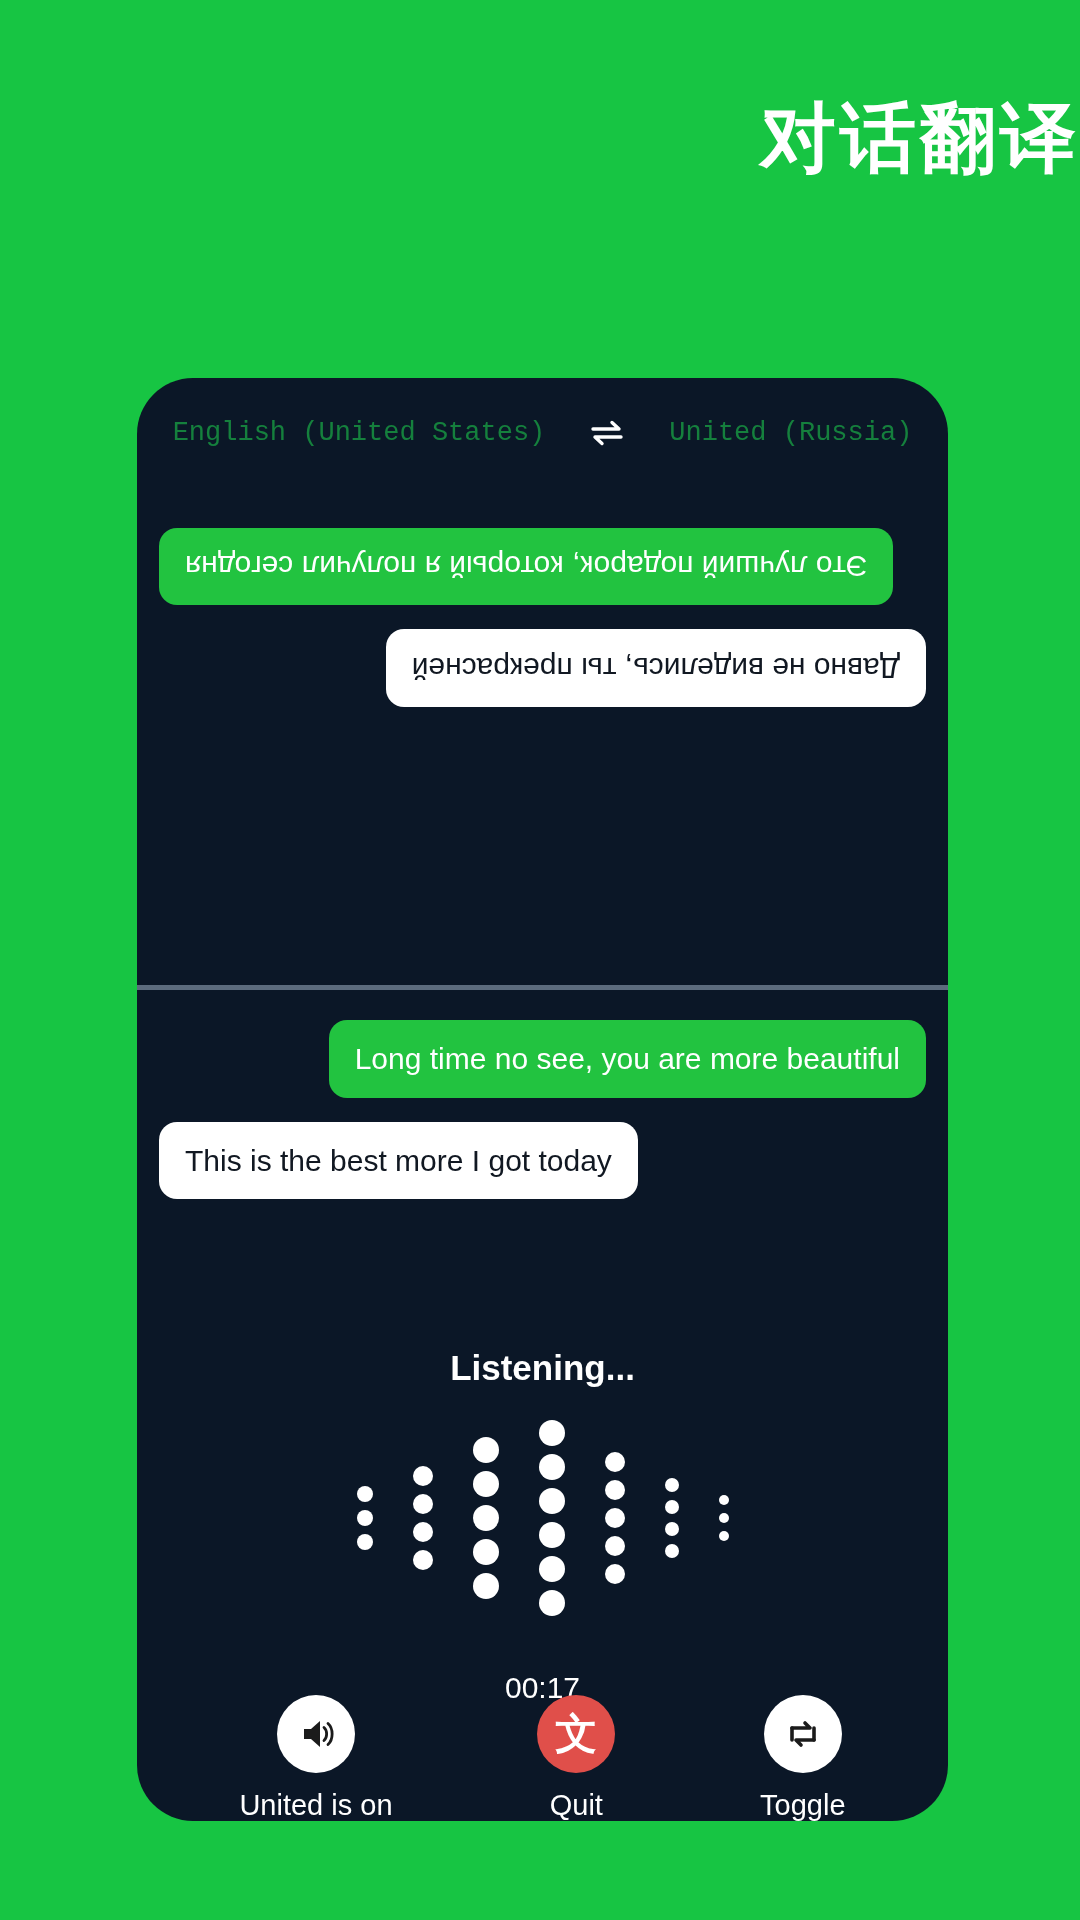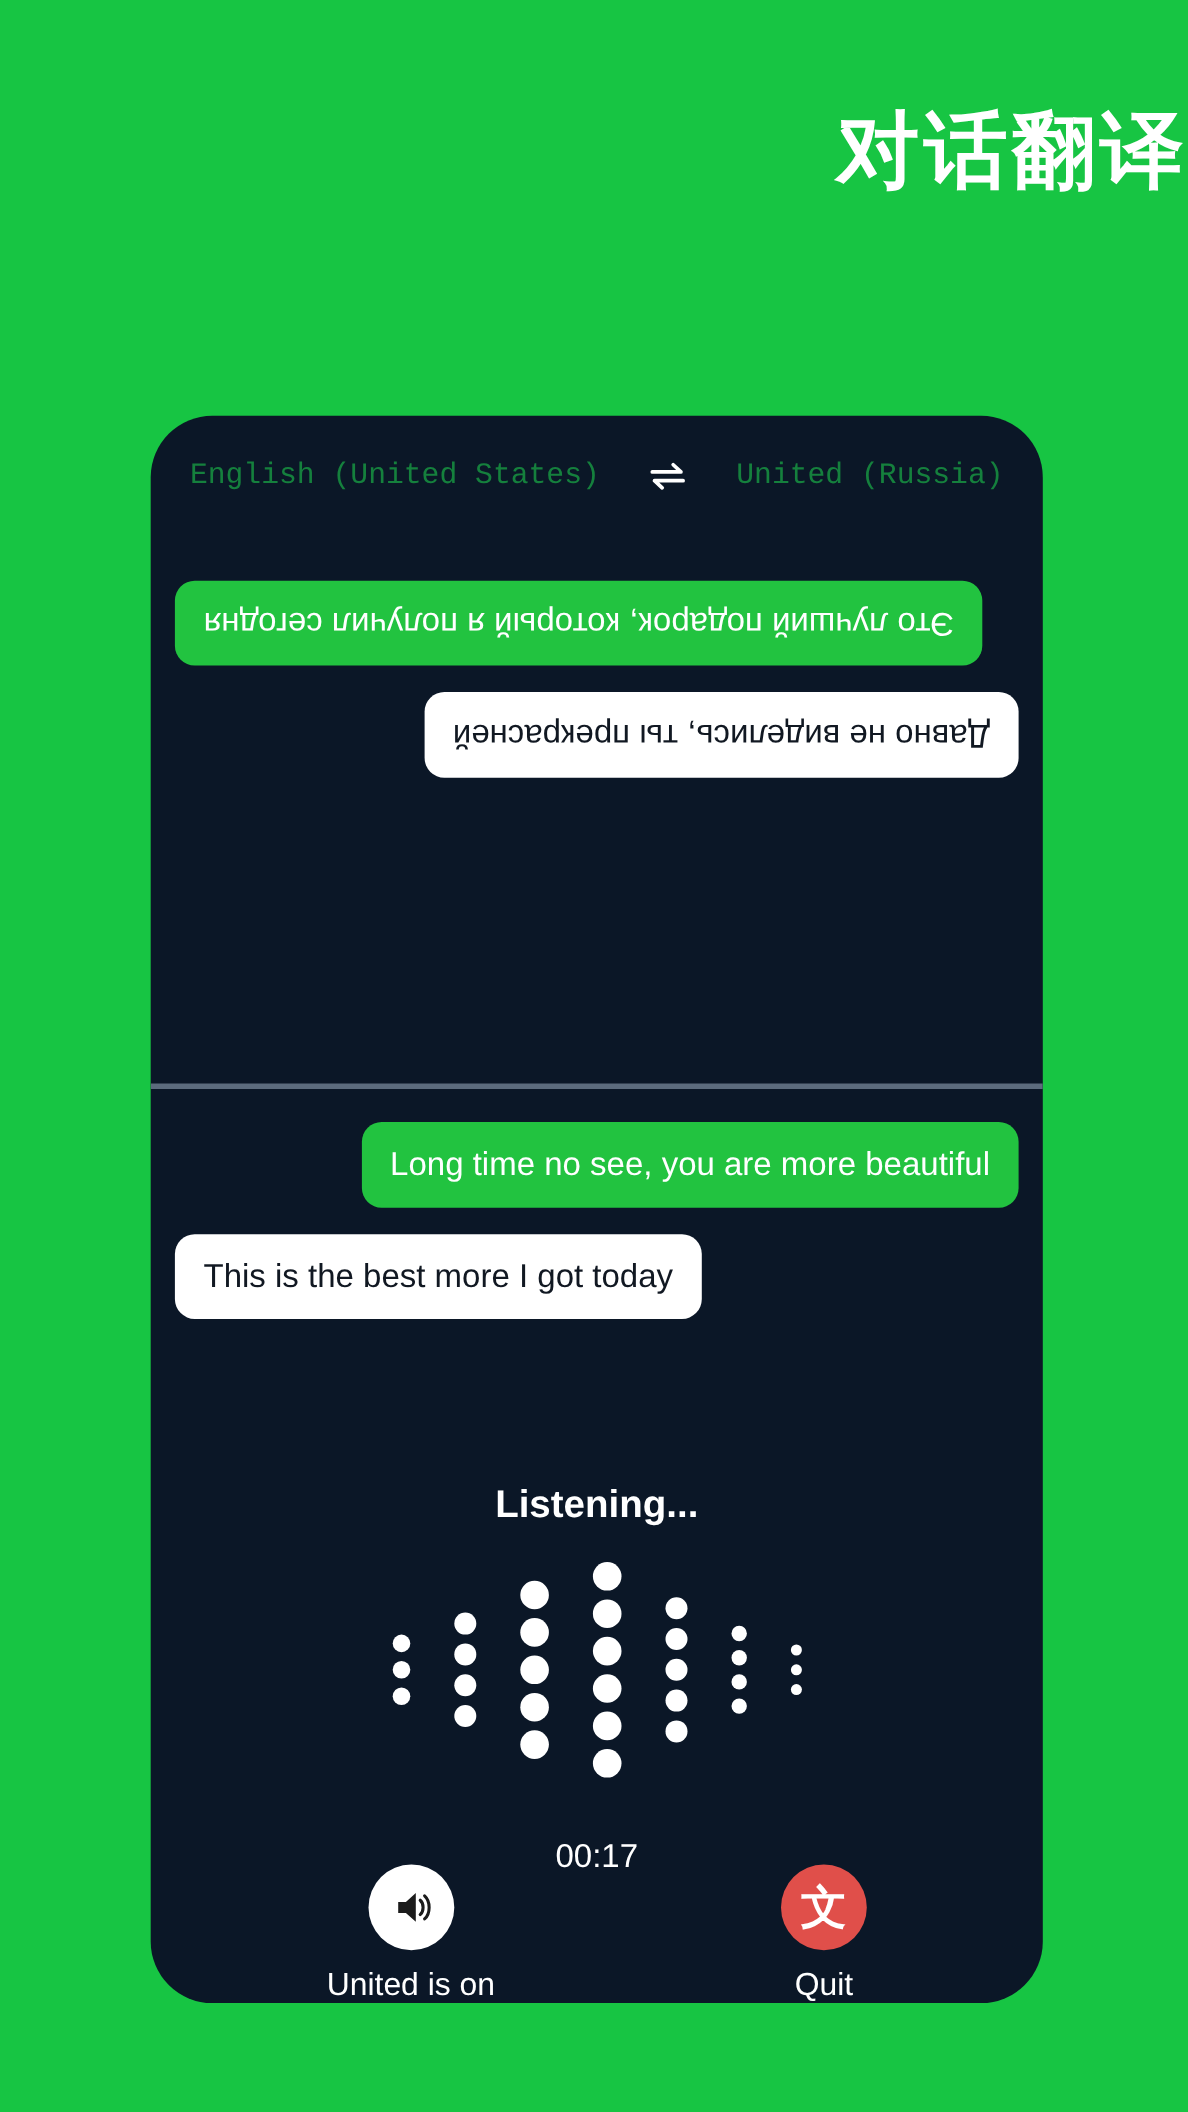--- a/index.html
+++ b/index.html
@@ -328,14 +328,25 @@
     <div class="ctrl-label">United is on</div>
   </div>
 
   <div class="ctrl">
     <div class="ctrl-circle red">
       <span class="glyph-translate">文</span>
     </div>
     <div class="ctrl-label">Quit</div>
   </div>
 
+  <div class="ctrl">
+    <div class="ctrl-circle white">
+      <svg width="42" height="42" viewBox="0 0 42 42" fill="none">
+        <path d="M10 15 H28 L23 10" stroke="#1b1b1b" stroke-width="3.6" stroke-linecap="round" stroke-linejoin="round"></path>
+        <path d="M32 27 H14 L19 32" stroke="#1b1b1b" stroke-width="3.6" stroke-linecap="round" stroke-linejoin="round"></path>
+        <path d="M10 15 V27" stroke="#1b1b1b" stroke-width="3.6" stroke-linecap="round"></path>
+        <path d="M32 27 V15" stroke="#1b1b1b" stroke-width="3.6" stroke-linecap="round"></path>
+      </svg>
+    </div>
+    <div class="ctrl-label">Toggle</div>
+  </div>
 
 </div>
 
 </body></html>

